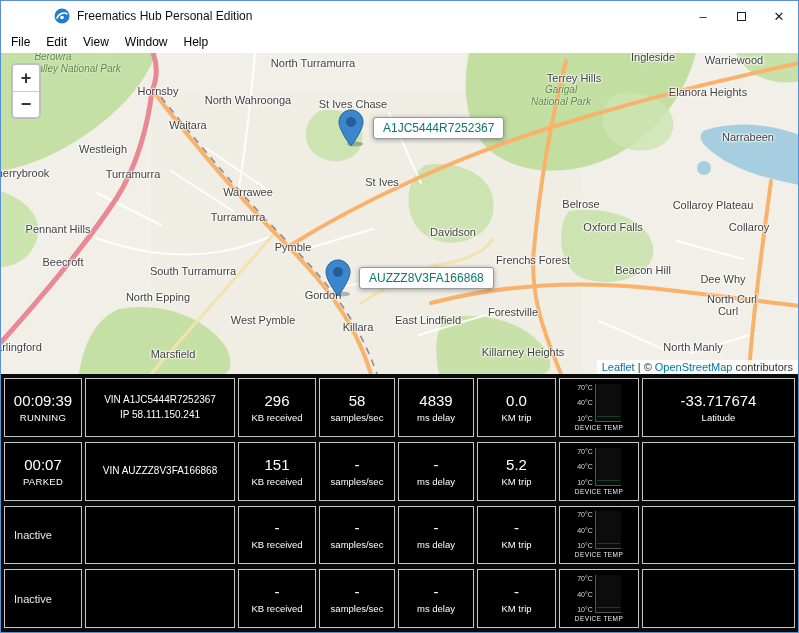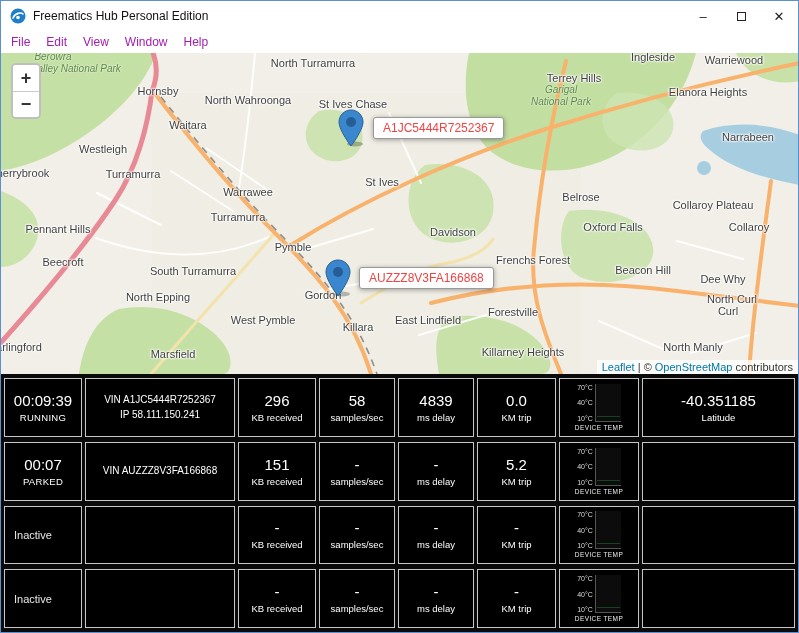--- a/index.html
+++ b/index.html
@@ -1,43 +1,43 @@
 <!DOCTYPE html>
 <html><head>
 <meta charset="utf-8">
 <style>
   * { box-sizing: border-box; margin: 0; padding: 0; }
   html, body { width: 799px; height: 633px; overflow: hidden; }
   body { font-family: "Liberation Sans", "DejaVu Sans", sans-serif; background: #fff; }
   .window { width: 799px; height: 633px; border: 1px solid #5a8fd0; display: flex; flex-direction: column; background: #fff; }
 
   
-  .titlebar { height: 30px; display: flex; align-items: center; background: #fff; flex: 0 0 30px; }
+  .titlebar { height: 30px; display: flex; align-items: center; background: #fff; flex: 0 0 30px; padding-left: 44px; }
   .title-left { display: flex; align-items: center; gap: 7px; padding-left: 9px; }
   .app-icon { width: 16px; height: 16px; display: inline-block; }
   .window-title { font-size: 12px; color: #111; }
   .win-buttons { margin-left: auto; display: flex; height: 100%; }
   .win-btn { width: 38px; height: 100%; display: flex; align-items: center; justify-content: center; font-size: 13px; color: #222; cursor: default; }
   .maximize-glyph { width: 9px; height: 9px; border: 1px solid #222; display: inline-block; }
 
   
   .menubar { height: 22px; flex: 0 0 22px; display: flex; align-items: stretch; background: #fff; padding-left: 2px; }
-  .menu-item { font-size: 12px; color: #a21caf; padding: 0 8px; display: flex; align-items: center; }
+  .menu-item { font-size: 12px; color: #000000; padding: 0 8px; display: flex; align-items: center; }
 
   
   .map { position: relative; height: 321px; flex: 0 0 321px; overflow: hidden; background: #f1efe7; }
   .map svg.tiles { position: absolute; left: 0; top: 0; }
   .map-label { position: absolute; transform: translate(-50%, -50%); white-space: nowrap; pointer-events: none; }
   .map-label.town { font-size: 11px; color: #3f3f3f;
     text-shadow: 0 1px 2px #fff, 0 -1px 2px #fff, 1px 0 2px #fff, -1px 0 2px #fff; }
   .map-label.park { font-size: 10px; font-style: italic; color: #5c8a46;
     text-shadow: 0 0 2px #eaf3de, 0 0 2px #eaf3de; }
   .marker-pin { position: absolute; width: 26px; height: 38px; }
   .marker-label { position: absolute; background: #fff; border: 1px solid #999; border-radius: 3px;
-    padding: 3px 9px; font-size: 12px; color: #ef4444; white-space: nowrap;
+    padding: 3px 9px; font-size: 12px; color: #0f766e; white-space: nowrap;
     box-shadow: 0 1px 5px rgba(0,0,0,0.35); }
   .zoom-control { position: absolute; left: 10px; top: 10px; width: 30px; background: #fff;
     border: 2px solid rgba(0,0,0,0.25); border-radius: 5px; overflow: hidden; }
   .zoom-btn { width: 100%; height: 26px; display: flex; align-items: center; justify-content: center;
     font-size: 18px; font-weight: bold; color: #333; background: #fff; cursor: pointer; }
   .zoom-btn + .zoom-btn { border-top: 1px solid #ccc; }
   .attribution { position: absolute; right: 0; bottom: 0; background: rgba(255,255,255,0.8);
     font-size: 11px; color: #333; padding: 1px 5px; }
   .attribution .link { color: #0078a8; }
 
@@ -159,21 +159,21 @@
         <span class="map-label town" style="left: 247px; top: 47px;">North Wahroonga</span>
         <span class="map-label town" style="left: 352px; top: 51px;">St Ives Chase</span>
         <span class="map-label town" style="left: 707px; top: 39px;">Elanora Heights</span>
         <span class="map-label town" style="left: 187px; top: 72px;">Waitara</span>
         <span class="map-label town" style="left: 747px; top: 84px;">Narrabeen</span>
         <span class="map-label town" style="left: 102px; top: 96px;">Westleigh</span>
         <span class="map-label town" style="left: 18px; top: 120px;">Cherrybrook</span>
         <span class="map-label town" style="left: 132px; top: 121px;">Turramurra</span>
         <span class="map-label town" style="left: 247px; top: 139px;">Warrawee</span>
         <span class="map-label town" style="left: 381px; top: 129px;">St Ives</span>
-        <span class="map-label town" style="left: 562px; top: 144px; padding-left: 36px;">Belrose</span>
+        <span class="map-label town" style="left: 562px; top: 151px; padding-left: 36px;">Belrose</span>
         <span class="map-label town" style="left: 712px; top: 152px;">Collaroy Plateau</span>
         <span class="map-label town" style="left: 237px; top: 164px;">Turramurra</span>
         <span class="map-label town" style="left: 612px; top: 174px;">Oxford Falls</span>
         <span class="map-label town" style="left: 748px; top: 174px;">Collaroy</span>
         <span class="map-label town" style="left: 57px; top: 176px;">Pennant Hills</span>
         <span class="map-label town" style="left: 452px; top: 179px;">Davidson</span>
         <span class="map-label town" style="left: 292px; top: 194px;">Pymble</span>
         <span class="map-label town" style="left: 62px; top: 209px;">Beecroft</span>
         <span class="map-label town" style="left: 192px; top: 218px;">South Turramurra</span>
         <span class="map-label town" style="left: 532px; top: 207px;">Frenchs Forest</span>
@@ -246,21 +246,21 @@
             <div class="temp-ticks">
               <div class="tick">70°C</div>
               <div class="tick">40°C</div>
               <div class="tick">10°C</div>
             </div>
             <div class="temp-plot"></div>
           </div>
           <div class="temp-caption">DEVICE TEMP</div>
         </div>
         <div class="cell">
-          <div class="mvalue">-40.351185</div>
+          <div class="mvalue">-33.717674</div>
           <div class="mlabel">Latitude</div>
         </div>
       </div>
       <div class="dash-row">
         <div class="cell">
           <div class="clock">00:07</div>
           <div class="state">PARKED</div>
         </div>
         <div class="cell">
           <div class="vin-line">VIN AUZZZ8V3FA166868</div>

